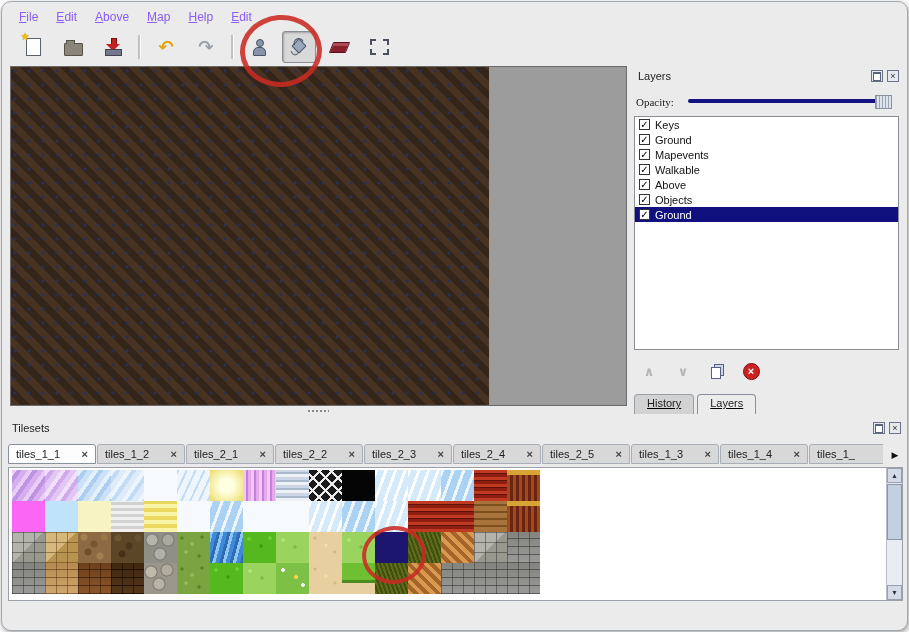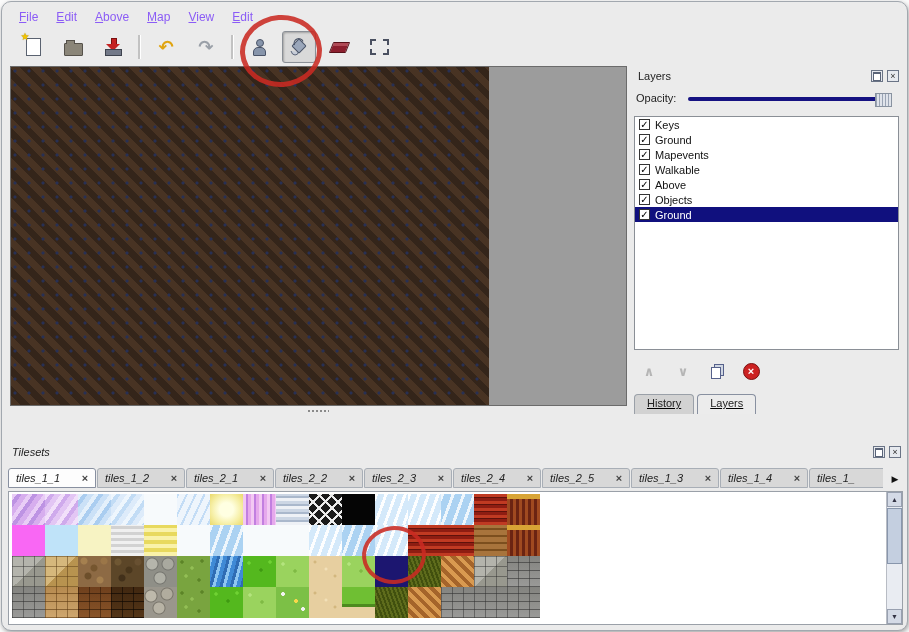--- a/index.html
+++ b/index.html
@@ -49,21 +49,21 @@
   
   .panel-header{position:absolute;left:0;top:0;right:0;height:16px;display:flex;align-items:center;justify-content:space-between;}
   .panel-title{font-size:11px;color:#222;padding-left:6px;}
   .win-icons{display:flex;gap:4px;padding-right:4px;}
   .wicon{width:12px;height:12px;border:1px solid #6a7486;background:#e6e9ee;display:flex;align-items:center;justify-content:center;
     font-size:9px;line-height:10px;color:#333;box-sizing:border-box;}
   .float-inner{width:6px;height:6px;border:1px solid #5a6478;border-top-width:2px;background:#fff;}
 
   
   .layers-panel{position:absolute;left:630px;top:66px;width:271px;height:346px;}
-  .opacity-row{position:absolute;left:4px;right:11px;top:24px;height:16px;display:flex;align-items:flex-start;}
+  .opacity-row{position:absolute;left:4px;right:11px;top:24px;height:16px;display:flex;align-items:flex-end;font-family:Liberation Serif, serif;}
   .opacity-label{font-size:11px;color:#222;width:52px;}
   .slider{position:relative;flex:1;height:14px;}
   .slider-track{position:absolute;left:0;right:0;top:5px;height:4px;background:#151282;border-radius:2px;}
   .slider-handle{position:absolute;right:0;top:1px;width:15px;height:12px;background:#dfe3ea;border:1px solid #8892a0;
     background-image:repeating-linear-gradient(90deg,#9aa4b4 0 1px,transparent 1px 3px);}
   .layer-list{position:absolute;left:2px;right:4px;top:48px;height:232px;background:#fff;border:1px solid #8a8f96;overflow:hidden;}
   .layer-row{height:15px;display:flex;align-items:center;font-size:11px;color:#111;}
   .layer-row.selected{background:#10107e;color:#fff;}
   .cb{width:11px;height:11px;box-sizing:border-box;border:1px solid #333;background:#fff;margin:0 5px 0 4px;
     font-size:10px;line-height:9px;text-align:center;color:#000;flex:none;}
@@ -74,21 +74,21 @@
   .icon-copy::before{content:'';position:absolute;left:3px;top:0;width:8px;height:10px;background:#cfd6e2;border:1px solid #55608a;}
   .icon-copy::after{content:'';position:absolute;left:0;top:3px;width:8px;height:10px;background:#fff;border:1px solid #55608a;}
   .icon-delete{width:15px;height:15px;border-radius:50%;background:#cc2222;border:1px solid #7a1010;color:#fff;
     font-size:11px;line-height:14px;text-align:center;font-weight:bold;}
   .panel-tabs{position:absolute;left:2px;bottom:0;display:flex;text-decoration:underline;}
   .ptab{height:17px;padding:2px 12px 0;font-size:11px;color:#222;background:#d2d2d2;border:1px solid #9aa0a8;
     border-bottom:none;border-radius:4px 4px 0 0;margin-right:3px;}
   .ptab.active{background:#ececec;border-color:#8890a0;}
 
   
-  .tilesets-panel{position:absolute;left:4px;top:442px;width:899px;height:184px;font-style:italic;}
+  .tilesets-panel{position:absolute;left:4px;top:418px;width:899px;height:184px;}
   .tabbar-wrap{position:absolute;left:2px;top:22px;right:2px;height:24px;}
   .ttabs{position:absolute;left:0;top:2px;width:875px;height:31px;display:flex;overflow:hidden;white-space:nowrap;}
   .ttab{flex:none;width:88px;box-sizing:border-box;height:20px;display:flex;align-items:center;justify-content:space-between;
     padding:0 7px;font-size:11px;color:#222;background:#d8d8d8;border:1px solid #a8aeb6;border-radius:3px 3px 0 0;margin-right:1px;}
   .ttab.active{background:#fdfdfd;border-color:#8890a0;}
   .ttab-close{font-weight:bold;font-size:11px;color:#444;margin-left:4px;}
   .tab-arrow{position:absolute;right:0;top:5px;width:16px;height:16px;font-size:9px;line-height:16px;text-align:center;color:#111;}
   .palette{position:absolute;left:2px;top:47px;right:2px;height:132px;background:#fff;border:1px solid #9aa0a8;overflow:hidden;}
   .palette-grid{position:absolute;left:3px;top:2px;display:grid;grid-template-columns:repeat(16,33px);grid-auto-rows:31px;}
   .tile{width:33px;height:31px;}
@@ -154,21 +154,21 @@
 </head>
 <body>
 
 <div class="window">
 
   <div id="menubar" class="menubar">
       <div class="menu-item">File</div>
       <div class="menu-item">Edit</div>
       <div class="menu-item">Above</div>
       <div class="menu-item">Map</div>
-      <div class="menu-item">View</div>
+      <div class="menu-item">Help</div>
       <div class="menu-item">Edit</div>
     </div>
 
   <div class="toolbar">
     <div class="tbtn">
       <span class="icon-page">
           <span class="star">★</span>
         </span>
     </div>
     <div class="tbtn">

